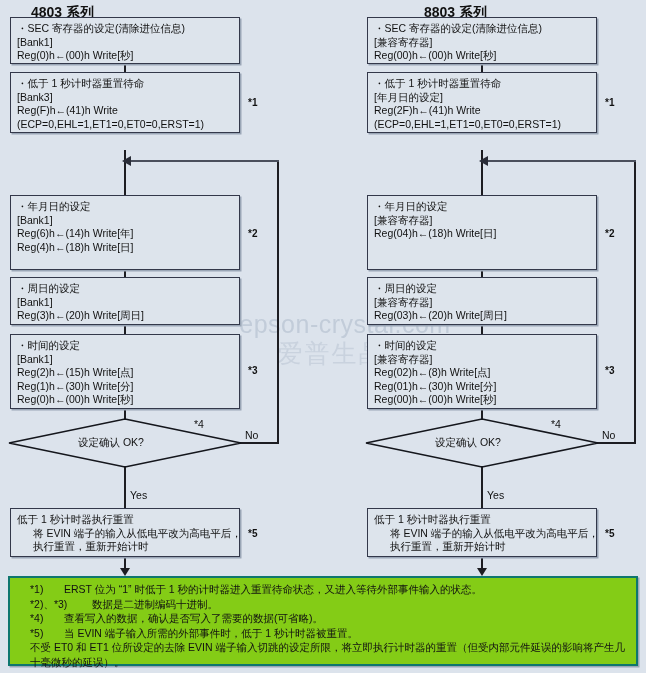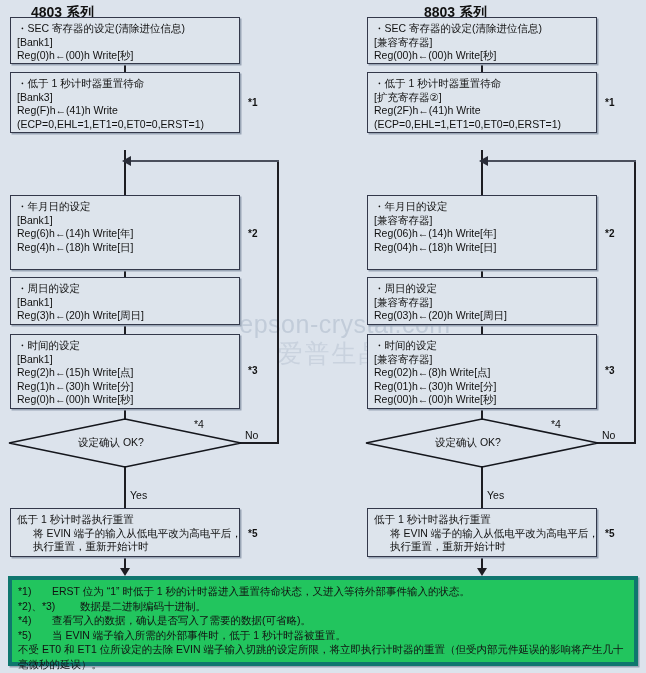--- a/index.html
+++ b/index.html
@@ -131,25 +131,25 @@
     position: absolute;
     font-size: 10.5px;
     color: #111;
     z-index: 9;
     background: transparent;
   }
   
   .footnote-box {
     position: absolute;
     box-sizing: border-box;
-    border: 4px solid #0f766e;
-    background: #22c55e;
+    border: 2px solid #0f766e;
+    background: #84cc16;
     box-shadow: 1.5px 1.5px 0 0 #9aa6b6;
     z-index: 10;
-    padding: 4px 6px 5px 6px;
+    padding: 4px 6px 5px 20px;
   }
   .footnote-box .fn {
     font-size: 10.5px;
     line-height: 14.5px;
     color: #111;
     white-space: nowrap;
   }
   .footnote-box .fn.wrap { white-space: normal; }
   .fn-num { display: inline-block; width: 34px; }
 </style>
@@ -264,32 +264,31 @@
     <div class="node-inner">
       <div class="line">・SEC 寄存器的设定(清除进位信息)</div>
       <div class="line">[兼容寄存器]</div>
       <div class="line">Reg(00)h←(00)h   Write[秒]</div>
     </div>
   </div>
 
   <div class="node" style="left:367px; top:72px; width:230px; height:61px;">
     <div class="node-inner">
       <div class="line">・低于 1 秒计时器重置待命</div>
-      <div class="line">[扩充寄存器②]</div>
+      <div class="line">[年月日的设定]</div>
       <div class="line">Reg(2F)h←(41)h   Write</div>
       <div class="line">   (ECP=0,EHL=1,ET1=0,ET0=0,ERST=1)</div>
     </div>
   </div>
   <div class="note-mark" style="left:605px; top:97px;">*1</div>
 
   <div class="node" style="left:367px; top:195px; width:230px; height:75px;">
     <div class="node-inner">
       <div class="line">・年月日的设定</div>
       <div class="line">[兼容寄存器]</div>
-      <div class="line">Reg(06)h←(14)h   Write[年]</div>
       <div class="line">Reg(04)h←(18)h   Write[日]</div>
     </div>
   </div>
   <div class="note-mark" style="left:605px; top:228px;">*2</div>
 
   <div class="node" style="left:367px; top:277px; width:230px; height:48px;">
     <div class="node-inner">
       <div class="line">・周日的设定</div>
       <div class="line">[兼容寄存器]</div>
       <div class="line">Reg(03)h←(20)h   Write[周日]</div>

